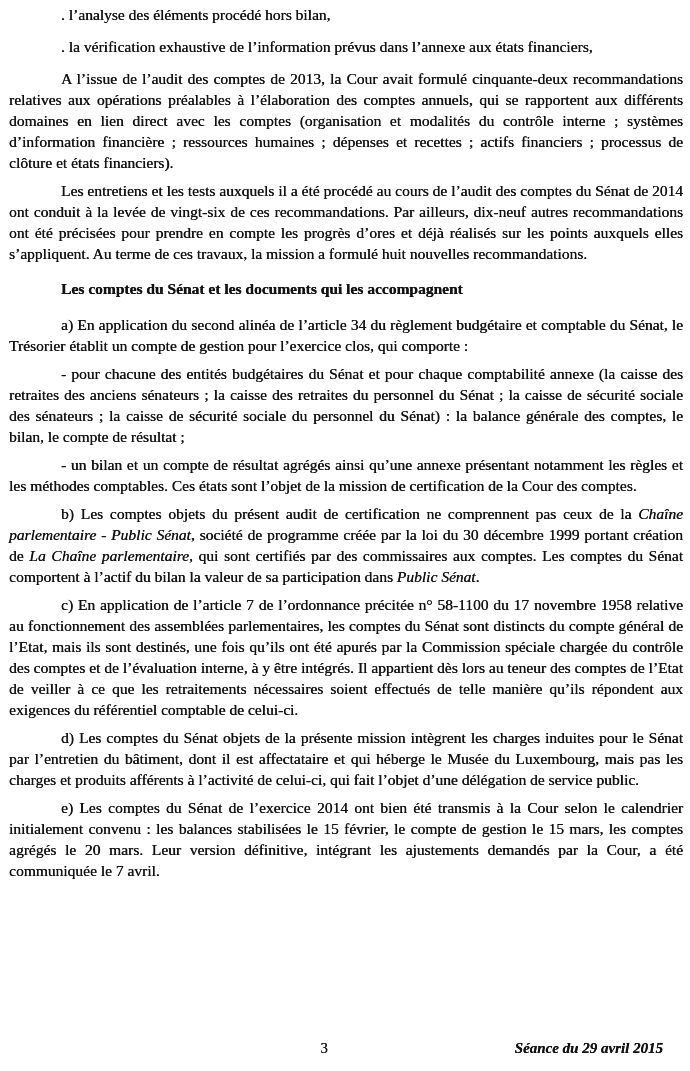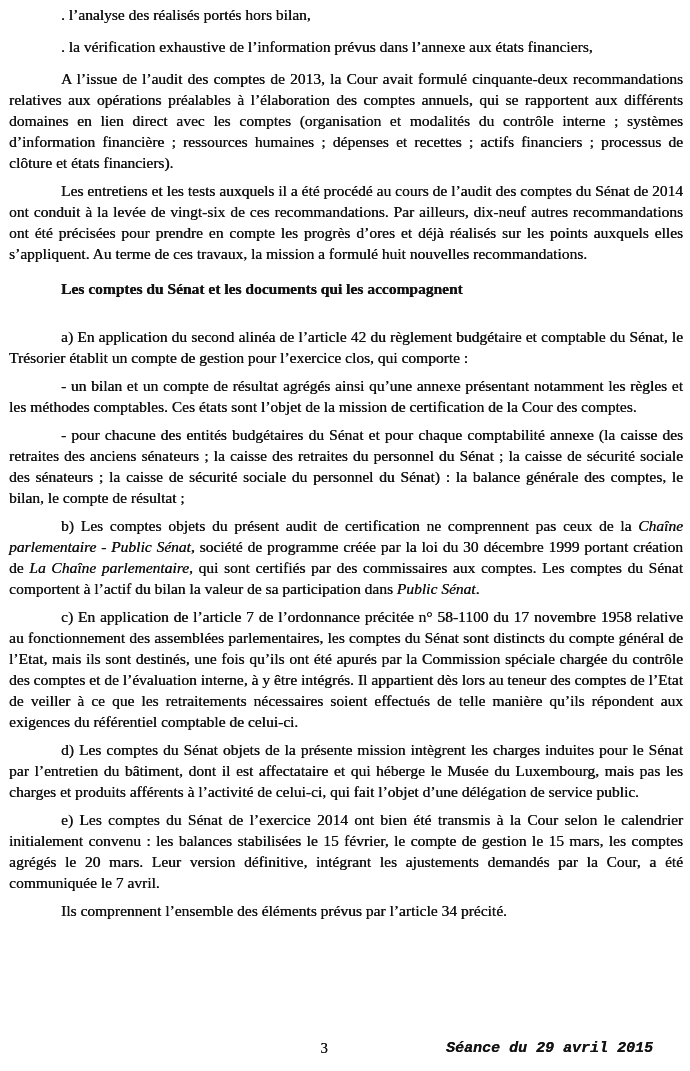--- a/index.html
+++ b/index.html
@@ -30,21 +30,21 @@
     text-shadow: 0.3px 0 0 currentColor; 
   }
   .doc-body p.bullet {
     text-align: left;
     margin-bottom: 11px;
   }
   .doc-body p.heading {
     font-weight: bold;
     text-align: left;
     margin-top: 14px;
-    margin-bottom: 27px;
+    margin-bottom: 15px;
   }
   .doc-body p.para-a { margin-top: 4px; }
   .doc-body p em { font-style: italic; }
   .doc-footer {
     position: absolute;
     left: 9px;
     right: 7px;
     top: 1040px;
     height: 22px;
   }
@@ -52,43 +52,41 @@
     position: absolute;
     left: 0;
     right: 0;
     text-align: center;
     font-size: 14.5px;
     transform: translateX(-22px);
     text-shadow: 0.3px 0 0 currentColor;
   }
   .session-label {
     position: absolute;
-    right: 30px;
+    right: 20px;
     font-size: 15px;
     font-style: italic;
     font-weight: bold;
     text-shadow: 0.2px 0 0 currentColor;
-    font-family: Liberation Mono, monospace;
   }
 </style>
 </head>
 <body>
 
 <div class="doc-body">
-    <p class="bullet"><span>. l’analyse des réalisés portés hors bilan,</span></p>
+    <p class="bullet"><span>. l’analyse des éléments procédé hors bilan,</span></p>
     <p class="bullet"><span>. la vérification exhaustive de l’information prévus dans l’annexe aux états financiers,</span></p>
     <p class="para"><span>A l’issue de l’audit des comptes de 2013, la Cour avait formulé cinquante-deux recommandations relatives aux opérations préalables à l’élaboration des comptes annuels, qui se rapportent aux différents domaines en lien direct avec les comptes (organisation et modalités du contrôle interne ; systèmes d’information financière ; ressources humaines ; dépenses et recettes ; actifs financiers ; processus de clôture et états financiers).</span></p>
     <p class="para"><span>Les entretiens et les tests auxquels il a été procédé au cours de l’audit des comptes du Sénat de 2014 ont conduit à la levée de vingt-six de ces recommandations. Par ailleurs, dix-neuf autres recommandations ont été précisées pour prendre en compte les progrès d’ores et déjà réalisés sur les points auxquels elles s’appliquent. Au terme de ces travaux, la mission a formulé huit nouvelles recommandations.</span></p>
     <p class="heading"><span>Les comptes du Sénat et les documents qui les accompagnent</span></p>
-    <p class="para para-a"><span>a) En application du second alinéa de l’article 42 du règlement budgétaire et comptable du Sénat, le Trésorier établit un compte de gestion pour l’exercice clos, qui comporte :</span></p>
+    <p class="para para-a"><span>a) En application du second alinéa de l’article 34 du règlement budgétaire et comptable du Sénat, le Trésorier établit un compte de gestion pour l’exercice clos, qui comporte :</span></p>
+    <p class="para"><span>- pour chacune des entités budgétaires du Sénat et pour chaque comptabilité annexe (la caisse des retraites des anciens sénateurs ; la caisse des retraites du personnel du Sénat ; la caisse de sécurité sociale des sénateurs ; la caisse de sécurité sociale du personnel du Sénat) : la balance générale des comptes, le bilan, le compte de résultat ;</span></p>
     <p class="para"><span>- un bilan et un compte de résultat agrégés ainsi qu’une annexe présentant notamment les règles et les méthodes comptables. Ces états sont l’objet de la mission de certification de la Cour des comptes.</span></p>
-    <p class="para"><span>- pour chacune des entités budgétaires du Sénat et pour chaque comptabilité annexe (la caisse des retraites des anciens sénateurs ; la caisse des retraites du personnel du Sénat ; la caisse de sécurité sociale des sénateurs ; la caisse de sécurité sociale du personnel du Sénat) : la balance générale des comptes, le bilan, le compte de résultat ;</span></p>
     <p class="para"><span>b) Les comptes objets du présent audit de certification ne comprennent pas ceux de la </span><em>Chaîne parlementaire - Public Sénat</em><span>, société de programme créée par la loi du 30 décembre 1999 portant création de </span><em>La Chaîne parlementaire</em><span>, qui sont certifiés par des commissaires aux comptes. Les comptes du Sénat comportent à l’actif du bilan la valeur de sa participation dans </span><em>Public Sénat</em><span>.</span></p>
     <p class="para"><span>c) En application de l’article 7 de l’ordonnance précitée n° 58-1100 du 17 novembre 1958 relative au fonctionnement des assemblées parlementaires, les comptes du Sénat sont distincts du compte général de l’Etat, mais ils sont destinés, une fois qu’ils ont été apurés par la Commission spéciale chargée du contrôle des comptes et de l’évaluation interne, à y être intégrés. Il appartient dès lors au teneur des comptes de l’Etat de veiller à ce que les retraitements nécessaires soient effectués de telle manière qu’ils répondent aux exigences du référentiel comptable de celui-ci.</span></p>
     <p class="para"><span>d) Les comptes du Sénat objets de la présente mission intègrent les charges induites pour le Sénat par l’entretien du bâtiment, dont il est affectataire et qui héberge le Musée du Luxembourg, mais pas les charges et produits afférents à l’activité de celui-ci, qui fait l’objet d’une délégation de service public.</span></p>
     <p class="para"><span>e) Les comptes du Sénat de l’exercice 2014 ont bien été transmis à la Cour selon le calendrier initialement convenu : les balances stabilisées le 15 février, le compte de gestion le 15 mars, les comptes agrégés le 20 mars. Leur version définitive, intégrant les ajustements demandés par la Cour, a été communiquée le 7 avril.</span></p>
-    <p class="para"><span>Ils comprennent l’ensemble des éléments prévus par l’article 34 précité.</span></p>
   </div>
 
 <div class="doc-footer">
   <span class="page-number">3</span>
   <span class="session-label">Séance du 29 avril 2015</span>
 </div>
 
 </body></html>

